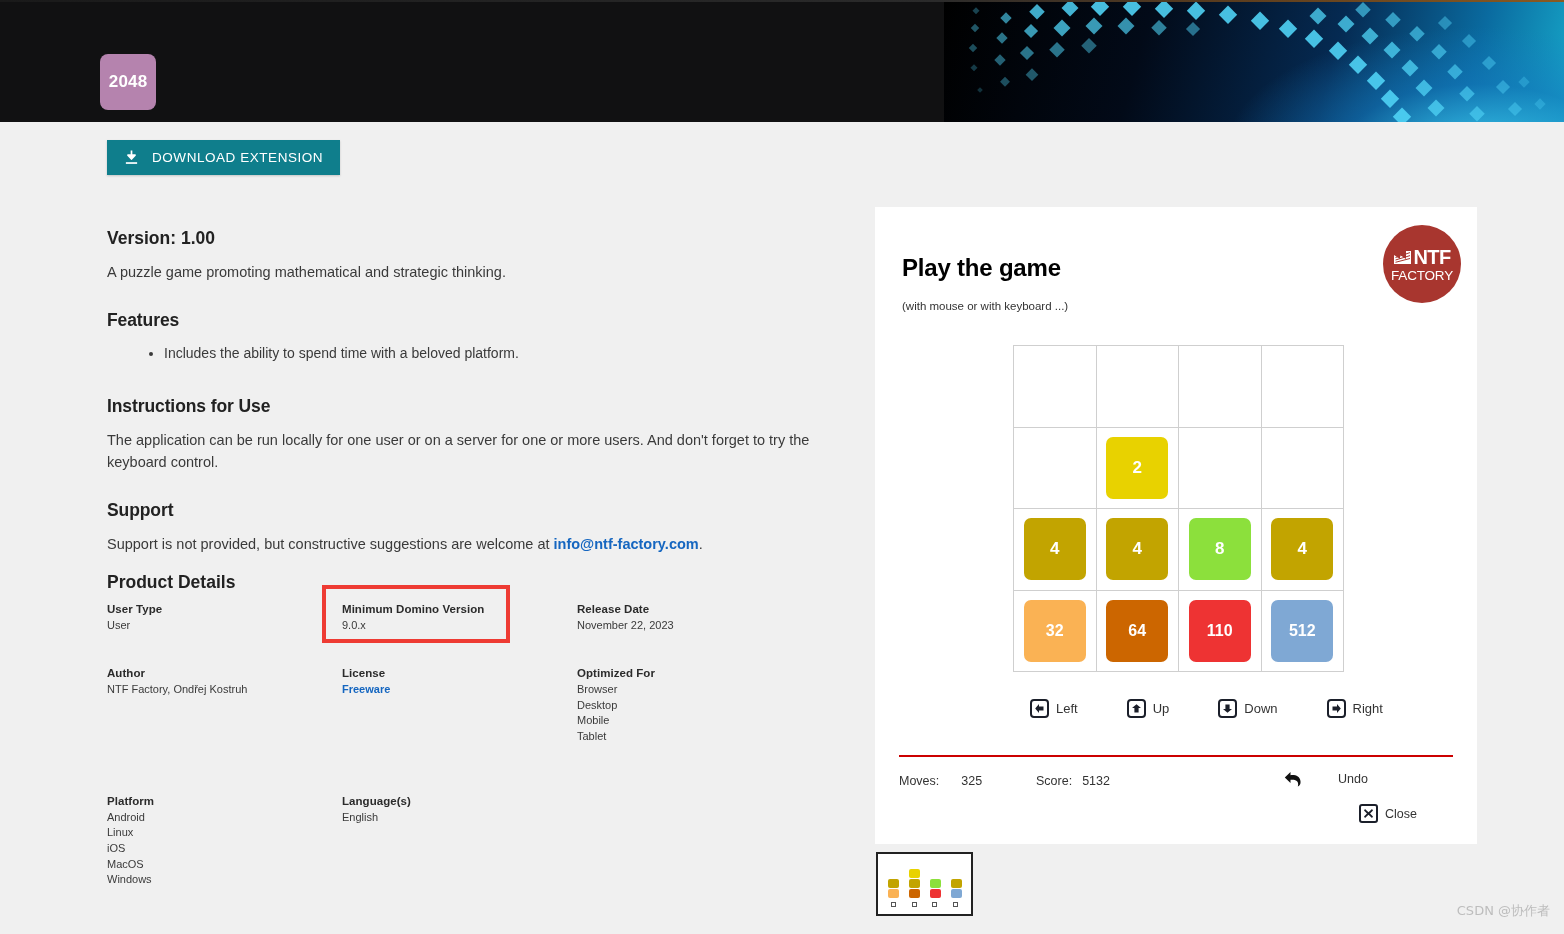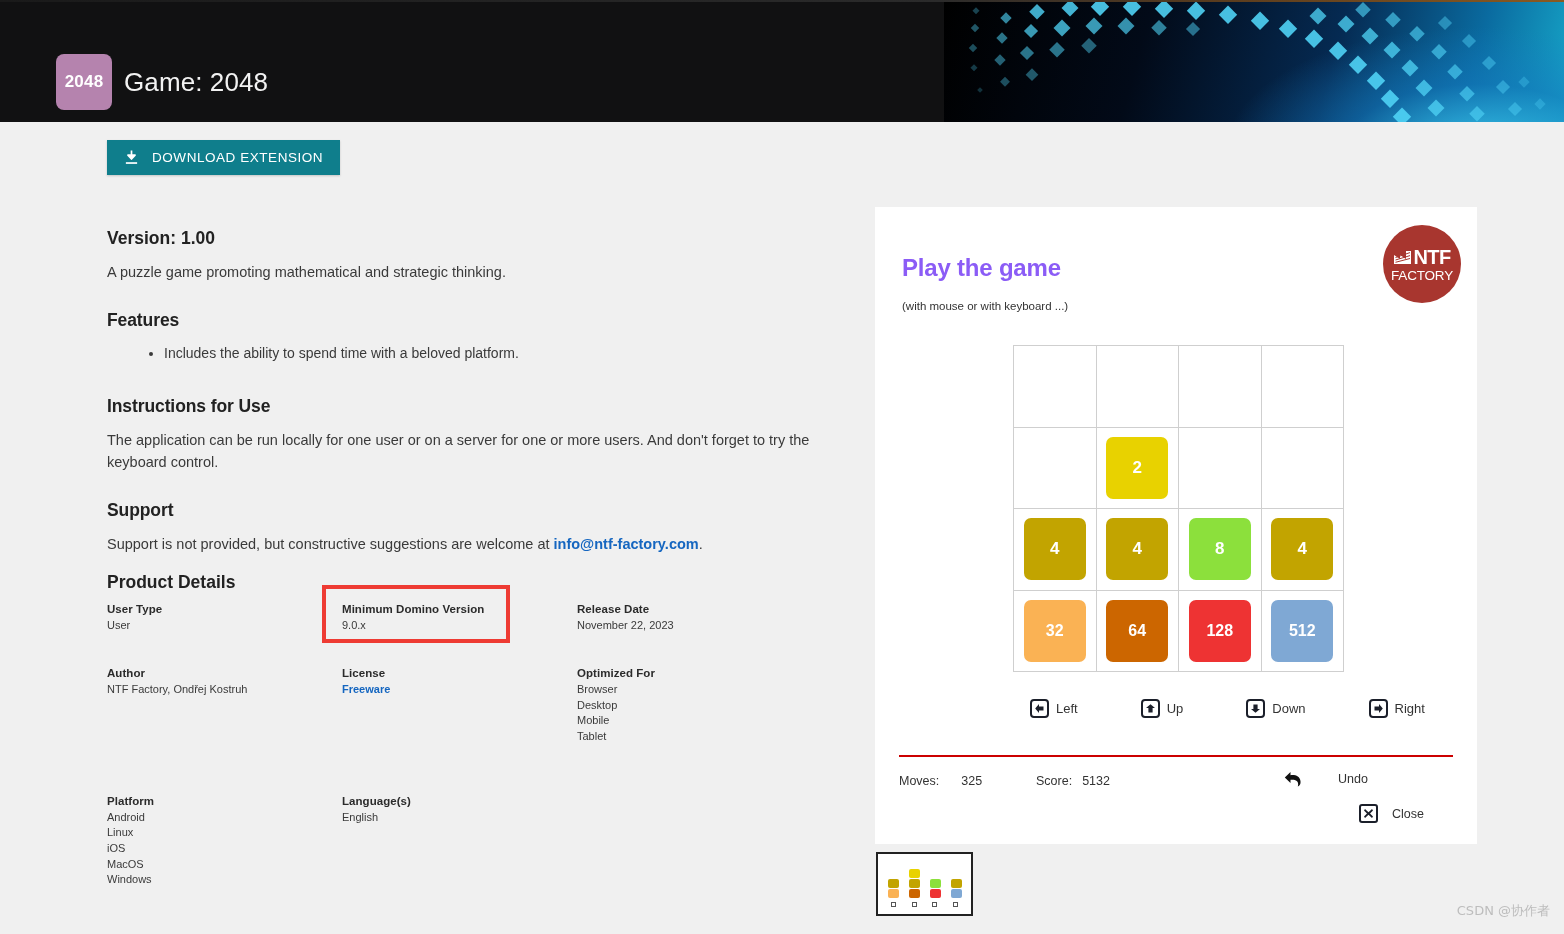--- a/index.html
+++ b/index.html
@@ -25,21 +25,21 @@
       radial-gradient(ellipse 360px 180px at 86% 125%, rgba(60,200,235,.95) 0%, rgba(20,120,190,.55) 38%, rgba(6,20,45,0) 70%),
       linear-gradient(105deg, #000 0%, #020a18 32%, #052a52 62%, #0a6ba0 84%, #17a7c9 100%);
   }
   .banner-art svg{ position:absolute; inset:0; }
   .banner-top-line{
     position:absolute; left:0; top:0; width:100%; height:2px;
     background:linear-gradient(90deg,#1a1a1a 0%,#2b2b2b 60%,#5a3c1e 78%,#8a5a22 100%);
   }
   .title-wrap{
     position:absolute; left:56px; top:54px;
-    display:flex; align-items:center; gap:12px;
+    display:flex; align-items:center; gap:12px;flex-direction:column;
   }
   .app-icon{
     width:56px; height:56px; border-radius:8px;
     background:#b583ae;
     display:flex; align-items:center; justify-content:center;
     color:#fff; font-size:17px; font-weight:bold;
     letter-spacing:.2px;
   }
   .app-title{
     color:#f2f2f2; font-size:26px; font-weight:400;
@@ -105,21 +105,21 @@
   }
 
   
   .panel{
     position:absolute; left:875px; top:207px;
     width:602px; height:637px;
     background:#fff;
   }
   .play-head{
     position:absolute; left:27px; top:47px;
-    font-size:24px; font-weight:bold; color:#8b5cf6;
+    font-size:24px; font-weight:bold; color:#000000;
     letter-spacing:-.2px;
   }
   .play-sub{
     position:absolute; left:27px; top:93px;
     font-size:11.5px; color:#333;
   }
   .ntf-logo{
     position:absolute; left:508px; top:18px;
     width:78px; height:78px; border-radius:50%;
     background:#a8362f;
@@ -150,21 +150,21 @@
   .tile{
     width:62px; height:62px; border-radius:7px;
     display:flex; align-items:center; justify-content:center;
     color:#fff; font-weight:bold; font-size:17px;
   }
   .tile.t3{ font-size:16px; }
 
   
   .ctrls{
     position:absolute; left:155px; top:492px;
-    display:flex; gap:63px;
+    display:flex; gap:49px;
   }
   .ctrl{ display:flex; align-items:center; gap:7px; cursor:pointer; }
   .ctrl-key{
     width:19px; height:19px; border:2px solid #1b1f2a; border-radius:4px;
     display:flex; align-items:center; justify-content:center;
     background:#fff;
   }
   .ctrl-lbl{ font-size:13px; color:#333; }
 
   .redrule{
@@ -174,21 +174,21 @@
   .status{
     position:absolute; left:24px; top:561px; width:554px;
     font-size:12.5px; color:#333;
   }
   .st-moves{ position:absolute; left:0; top:6px; }
   .st-moves .v{ margin-left:22px; }
   .st-score{ position:absolute; left:137px; top:6px; }
   .st-score .v{ margin-left:10px;text-align:center; }
   .undo{ position:absolute; left:385px; top:2px; display:flex; align-items:center; gap:7px; cursor:pointer; }
   .undo-lbl{ font-size:12.5px; color:#333;margin-left:28px; }
-  .closeb{ position:absolute; left:460px; top:36px; display:flex; align-items:center; gap:14px; cursor:pointer; }
+  .closeb{ position:absolute; left:460px; top:36px; display:flex; align-items:center; gap:7px; cursor:pointer; }
   .close-key{
     width:19px; height:19px; border:2px solid #1b1f2a; border-radius:3px;
     display:flex; align-items:center; justify-content:center; background:#fff;
   }
   .close-lbl{ font-size:12.5px; color:#333; }
 
   
   .thumb{
     position:absolute; left:876px; top:852px;
     width:97px; height:64px;
@@ -421,21 +421,21 @@
       <div class="tile" id="tl-r2c3" style="background: rgb(194, 164, 0);">4</div>
     </div>
 
     <div class="cell">
       <div class="tile t3" id="tl-r3c0" style="background: rgb(250, 178, 84);">32</div>
     </div>
     <div class="cell">
       <div class="tile t3" id="tl-r3c1" style="background: rgb(204, 102, 0);">64</div>
     </div>
     <div class="cell">
-      <div class="tile t3" id="tl-r3c2" style="background: rgb(238, 51, 51);">128</div>
+      <div class="tile t3" id="tl-r3c2" style="background: rgb(238, 51, 51);">110</div>
     </div>
     <div class="cell">
       <div class="tile t3" id="tl-r3c3" style="background: rgb(127, 168, 212);">512</div>
     </div>
   </div>
 
   <div class="ctrls">
     <div class="ctrl">
       <span class="ctrl-key">
         <svg width="11" height="11" viewBox="0 0 11 11">

